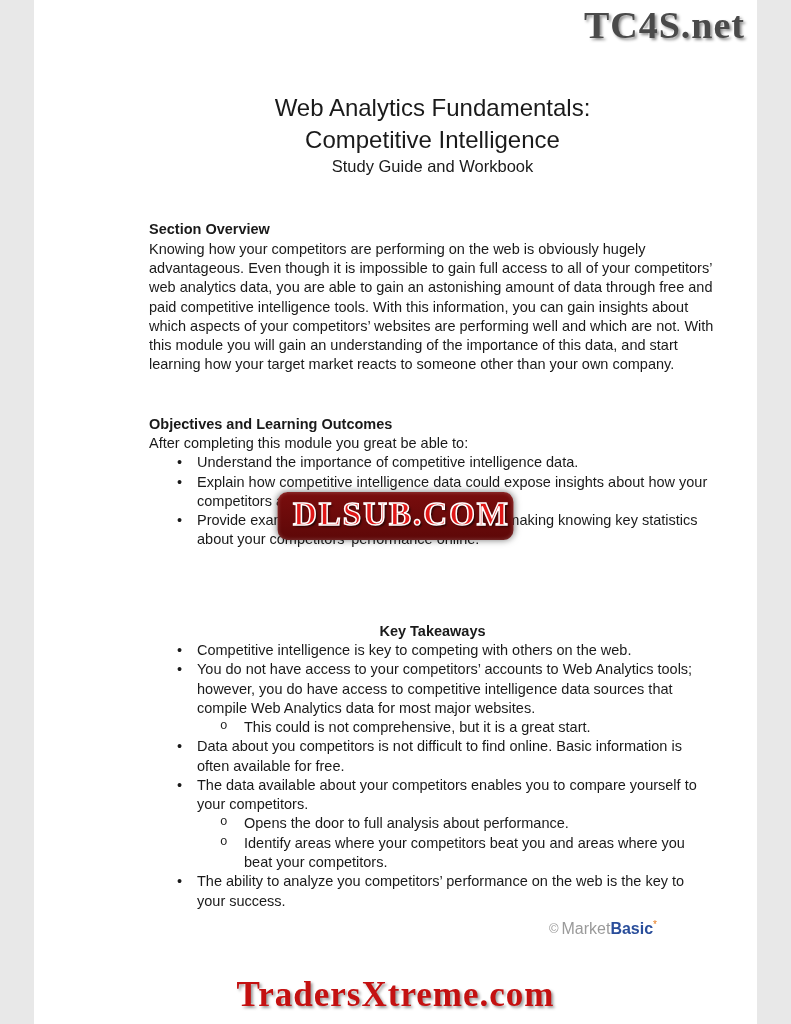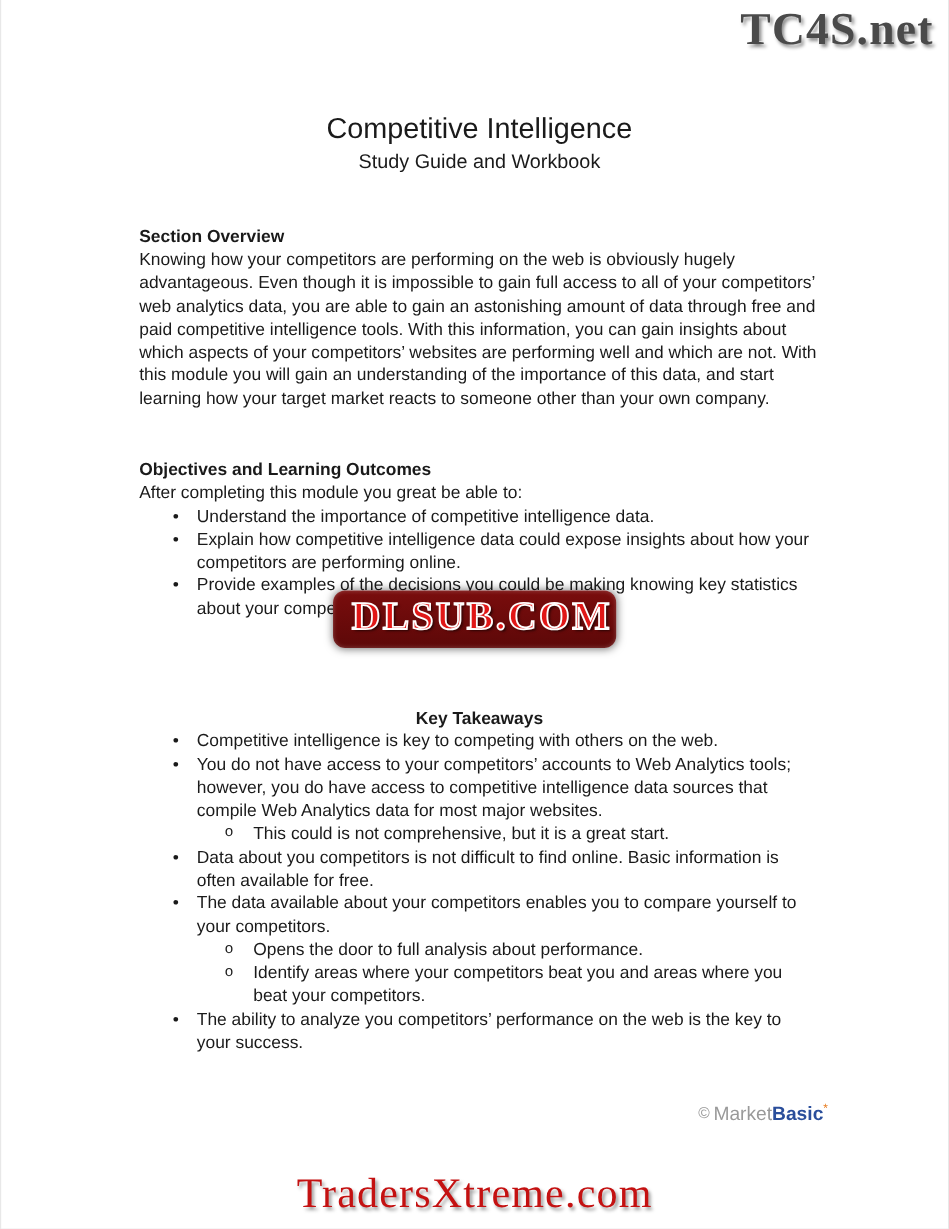--- a/index.html
+++ b/index.html
@@ -1,18 +1,18 @@
 <!DOCTYPE html>
 <html style="--text: #1a1a1a; --watermark_red: #c41111; --badge_bg: #7a0d0d; --badge_text: #e01717; --tc4s_gray: #4a4a4a; --brand_gray: #9a9a9a; --brand_blue: #2a4e9b; --brand_orange: #e87b1e;"><head>
 <meta charset="utf-8">
 <style>
   html,body{margin:0;padding:0;background:#e8e8e8;}
   .page{
     position:relative;
-    width:789px;height:1024px;
+    width:723px;height:1024px;
     margin:0 auto;
     background:#ffffff;
     overflow:hidden;
     font-family:"Liberation Sans", sans-serif;
     color:var(--text,#1a1a1a);
     font-size:14.5px;
     line-height:1.33;
   }
   .content{
     position:absolute;
@@ -84,21 +84,21 @@
     color:var(--badge_text,#e01717);
     -webkit-text-stroke:1.5px #ffffff;
     text-shadow:2px 2px 2px rgba(0,0,0,0.6);
     white-space:nowrap;
   }
   .wm-bottom{
     position:absolute;
     top:972px;left:50%;
     transform:translateX(-50%);
     font-family:"Liberation Serif", serif;
-    font-weight:normal;
+    font-weight:bold;
     font-size:35px;
     letter-spacing:1px;
     color:var(--watermark_red,#c41111);
     text-shadow:-1px -1px 0 rgba(255,255,255,0.5), 2px 2px 3px rgba(0,0,0,0.4);
     white-space:nowrap;
   }
   
   .brand{
     position:absolute;
     top:918px;right:100px;
@@ -119,20 +119,21 @@
 </head>
 <body>
 
 <div class="page">
 
   <div class="wm-top">TC4S.net</div>
 
   <div class="content">
 
     <div class="title-block">
+      <div class="title-line">Web Analytics Fundamentals:</div>
       <div class="title-line">Competitive Intelligence</div>
       <div class="subtitle-line">Study Guide and Workbook</div>
     </div>
 
     <h2 class="section-heading overview-heading">Section Overview</h2>
     <p class="para">Knowing how your competitors are performing on the web is obviously hugely advantageous. Even though it is impossible to gain full access to all of your competitors’ web analytics data, you are able to gain an astonishing amount of data through free and paid competitive intelligence tools. With this information, you can gain insights about which aspects of your competitors’ websites are performing well and which are not. With this module you will gain an understanding of the importance of this data, and start learning how your target market reacts to someone other than your own company.</p>
 
     <h2 class="section-heading objectives-heading">Objectives and Learning Outcomes</h2>
     <p class="para">After completing this module you great be able to:</p>
     <ul class="bullets">

